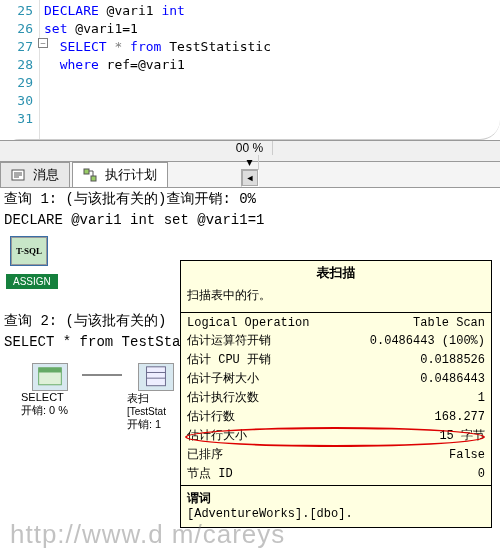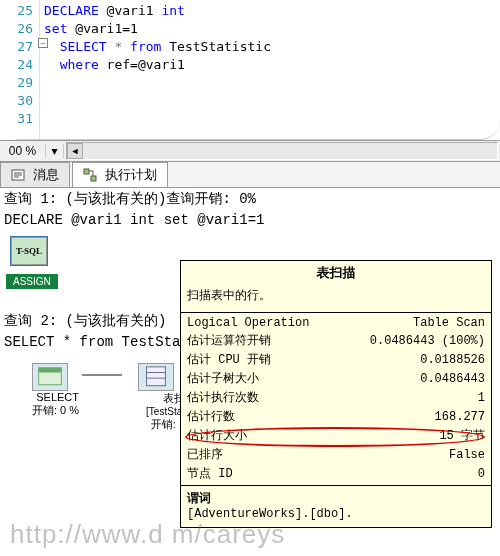--- a/index.html
+++ b/index.html
@@ -4,31 +4,31 @@
 <style>
   * { box-sizing: border-box; margin: 0; padding: 0; }
   body { font-family: "Courier New", monospace; font-size: 13px; background: #fff; width: 500px; height: 556px; overflow: hidden; position: relative; }
   .editor { display: flex; height: 140px; border-bottom: 1px solid #ccc; background: #fff; border-radius: 20px; }
   .gutter { width: 40px; background: #fff; border-right: 1px solid #e0e0e0; text-align: right; padding-right: 6px; color: #2b91af; font-family: Consolas, monospace; font-size: 13px; line-height: 18px; padding-top: 2px;}
   .code { flex: 1; padding: 2px 4px; font-family: Consolas, monospace; font-size: 13px; line-height: 18px; position: relative; }
   .code-line { white-space: pre; }
   .kw { color: #0000ff; }
   .star { color: #808080; }
   .fold { position:absolute; left:-2px; top:38px; width:10px; height:10px; border:1px solid #808080; background:#fff; font-size:9px; line-height:8px; text-align:center; color:#808080;}
-  .zoom-row { display:flex; align-items:center; height:22px; border-top:1px solid #999; border-bottom:1px solid #999; background:#f0f0f0; font-family: Tahoma, sans-serif; font-size:12px;}
+  .zoom-row { display:flex; align-items:center; height:22px; border-top:1px solid #999; border-bottom:1px solid #999; background:#f0f0f0; font-family: Tahoma, sans-serif; font-size:12px;flex-direction:column;}
   .zoom-row .zb { width:18px; text-align:center; border-right:1px solid #ccc;}
   .zoom-row .scroll-track { flex:1; height:18px; background:#e8e8e8; border:1px inset #fff; margin:0 2px; display:flex; align-items:center;}
   .zoom-row .scroll-btn { width:16px; height:16px; background:#ddd; border:1px solid #aaa;}
   .tabs { display:flex; background:#f4f4f4; border-bottom:1px solid #999; height:26px; font-family: SimSun, sans-serif; font-size:13px;}
   .tab { padding:3px 10px; border:1px solid #999; border-bottom:none; background:#fff; margin-right:2px; display:flex; align-items:center; gap:8px;}
   .tab.inactive { background:#e8e8e8;}
   .tab .ticon { width:14px; height:14px; display:inline-block;}
   .queryblock { font-family: SimSun, "Courier New", monospace; font-size:14px; padding:2px 4px; color:#000;}
   .plan-area { position:relative; height:300px; }
-  .plan-node { position:absolute; border:1px solid transparent; text-align:right; font-family: SimSun, sans-serif; font-size:11px;}
+  .plan-node { position:absolute; border:1px solid transparent; text-align:left; font-family: SimSun, sans-serif; font-size:11px;}
   .plan-node.sel { border:1px solid #3a6ea5; background:#cde;}
   .plan-icon { width:36px; height:28px; margin:0 auto; border:1px solid #999; background:#e6f0c8;}
   .plan-icon.tsql { background:#c8e6c8; font-size:9px; font-weight:bold; font-family:Tahoma; display:flex; align-items:center; justify-content:center;}
   .plan-icon.db { background:#d8e8f0;}
   .tooltip { position:absolute; left:180px; top:260px; width:312px; background:#ffffe1; border:1px solid #000; font-family: SimSun, "Courier New", monospace; font-size:12px; z-index:5; padding-bottom:4px;}
   .tooltip h4 { text-align:center; font-weight:bold; font-size:13px; padding:3px 0;}
   .tooltip .desc { padding:2px 6px 6px 6px;}
   .tooltip hr { border:none; border-top:1px solid #000; margin:2px 0;}
   .tooltip table { width:100%; border-collapse:collapse; font-size:12px;}
   .tooltip td { padding:1px 6px;}
@@ -39,21 +39,21 @@
   .gutter div { height:18px;}
 </style>
 </head>
 <body>
 
 <div class="editor">
   <div class="gutter">
     <div>25</div>
     <div>26</div>
     <div>27</div>
-    <div>24</div>
+    <div>28</div>
     <div>29</div>
     <div>30</div>
     <div>31</div>
   </div>
   <div class="code">
     <div class="fold">−</div>
     <div class="code-line"><span class="kw">DECLARE</span><span> @vari1 </span><span class="kw">int</span></div>
     <div class="code-line"><span class="kw">set</span><span> @vari1=1</span></div>
     <div class="code-line">  <span class="kw">SELECT</span><span class="star"> * </span><span class="kw">from</span><span> TestStatistic</span></div>
     <div class="code-line">  <span class="kw">where</span><span> ref=@vari1</span></div>

